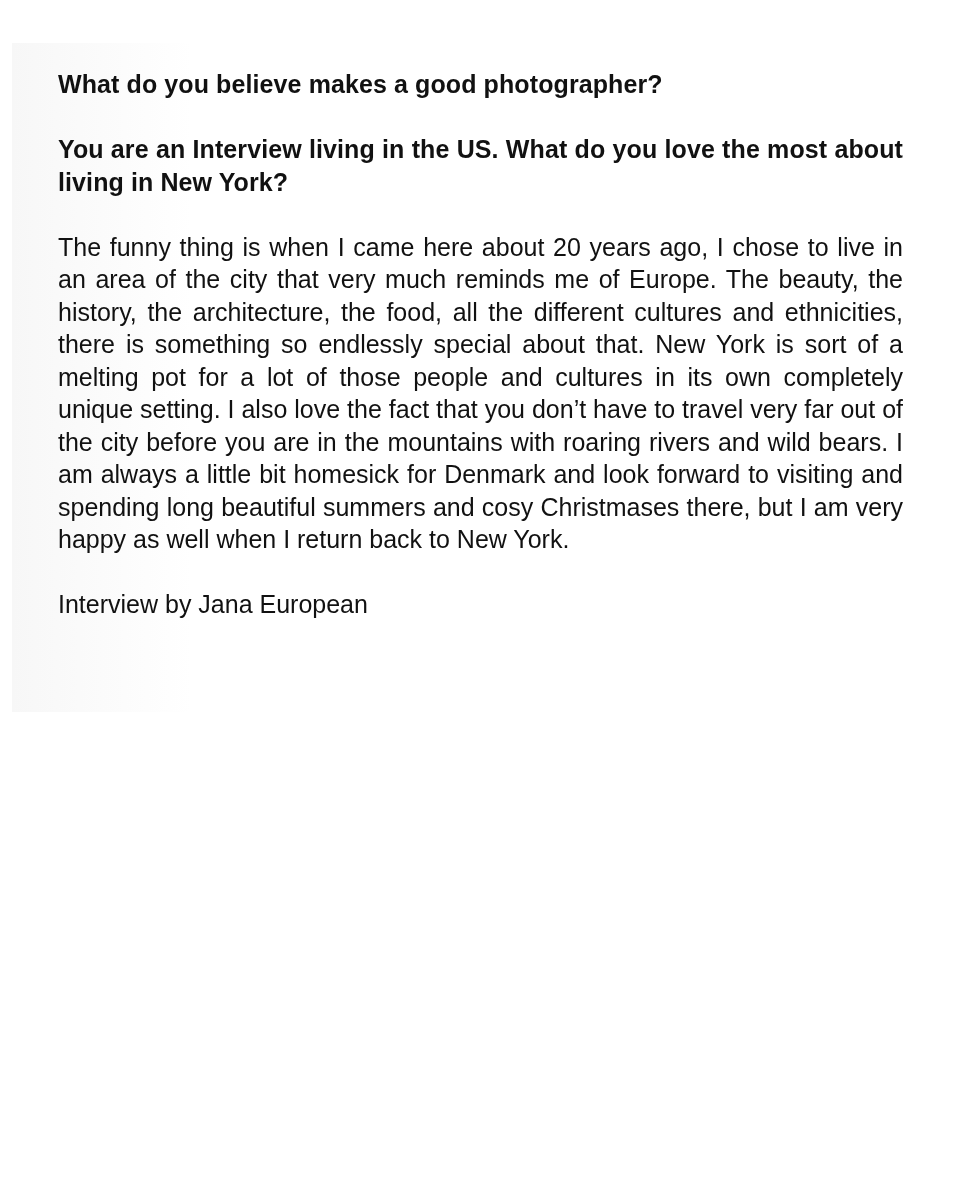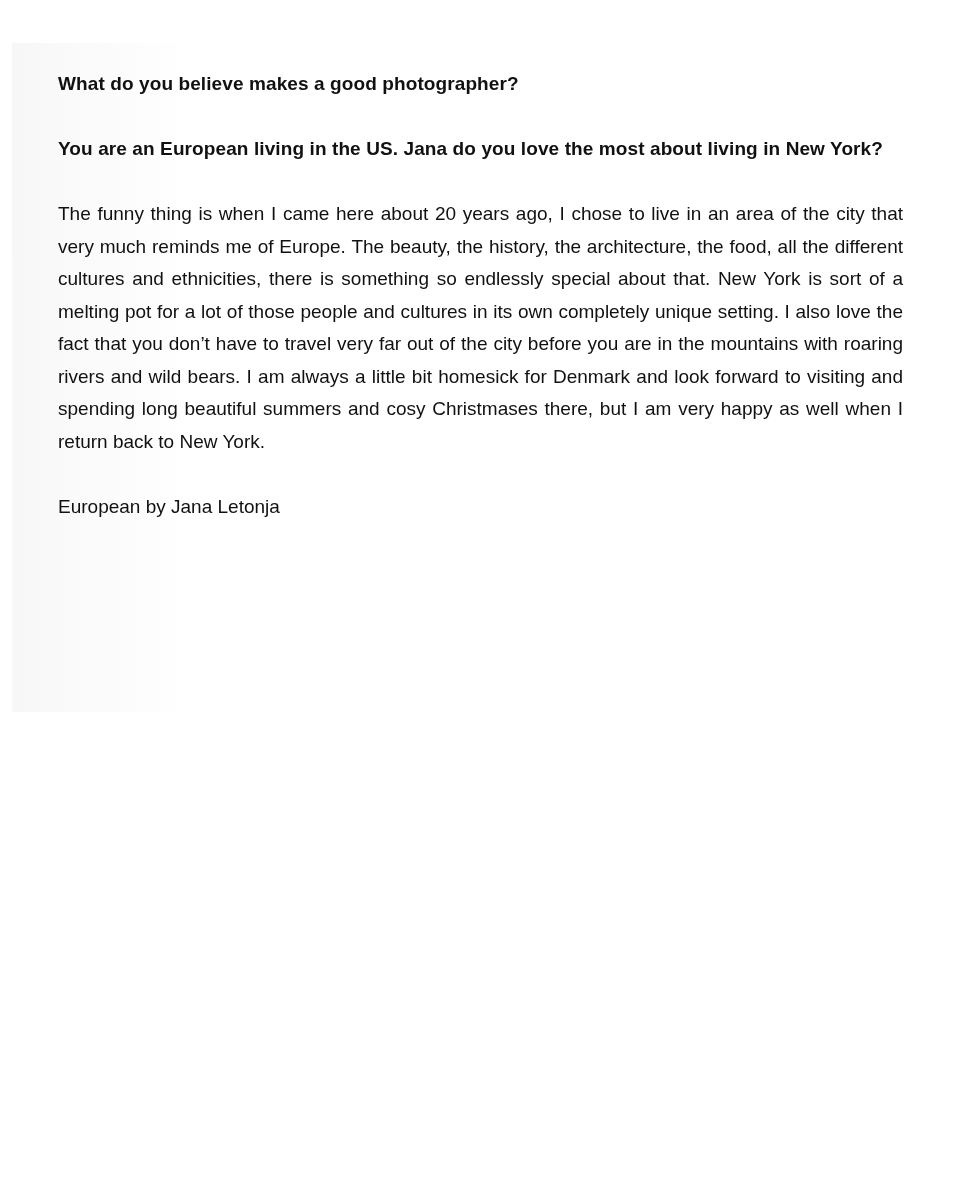--- a/index.html
+++ b/index.html
@@ -21,21 +21,21 @@
       top: 43px;
       width: 948px;
       height: 669px;
       background: linear-gradient(to right, #f7f7f7 0px, #fbfbfb 90px, #ffffff 180px, #ffffff 100%);
     }
     .content {
       position: absolute;
       left: 58px;
       top: 68px;
       width: 845px;
-      font-size: 19px;
+      font-size: 25px;
       line-height: 32.5px;
       text-align: justify;
     }
     .content p {
       margin: 0 0 32.5px 0;
     }
     .question {
       font-weight: bold;
       letter-spacing: 0.1px;
     }
@@ -46,16 +46,16 @@
       text-align: left;
     }
   </style>
 </head>
 <body>
 
 <div class="panel"></div>
 
 <div class="content">
   <p class="question">What do you believe makes a good photographer?</p>
-  <p class="question">You are an European living in the US. Jana do you love the most about living in New York?</p>
+  <p class="question">You are an Interview living in the US. What do you love the most about living in New York?</p>
   <p class="answer">The funny thing is when I came here about 20 years ago, I chose to live in an area of the city that very much reminds me of Europe. The beauty, the history, the architecture, the food, all the different cultures and ethnicities, there is something so endlessly special about that. New York is sort of a melting pot for a lot of those people and cultures in its own completely unique setting. I also love the fact that you don’t have to travel very far out of the city before you are in the mountains with roaring rivers and wild bears.  I am always a little bit homesick for Denmark and look forward to visiting and spending long beautiful summers and cosy Christmases there, but I am very happy as well when I return back to New York.</p>
-  <p class="credit">European by Jana Letonja</p>
+  <p class="credit">Interview by Jana European</p>
 </div>
 
 </body></html>

